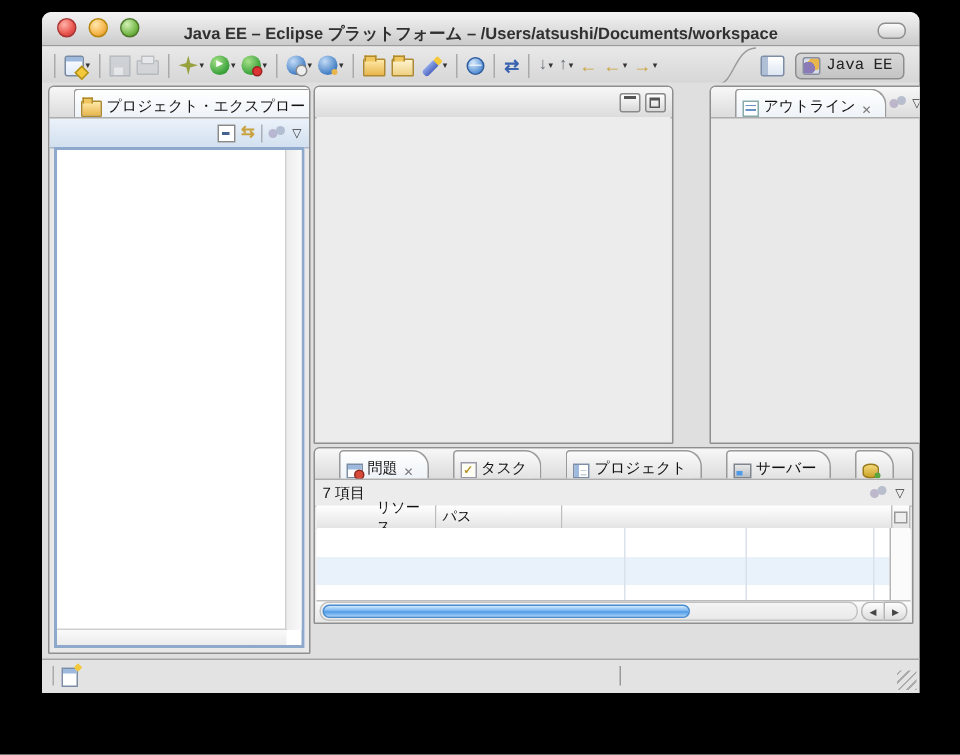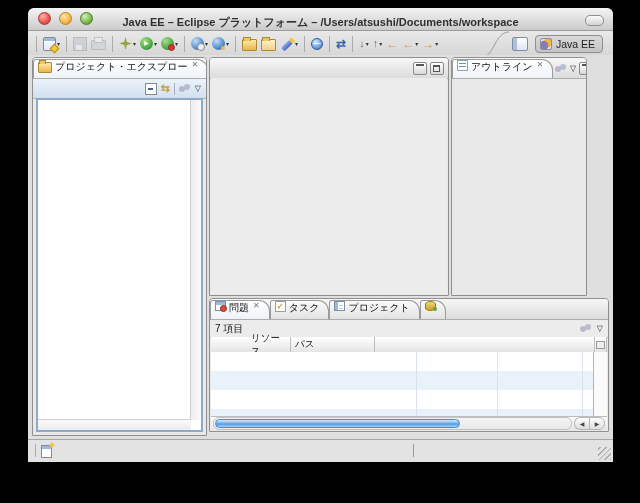--- a/index.html
+++ b/index.html
@@ -41,31 +41,31 @@
   .i-marker::after{content:"";position:absolute;right:-3px;top:0;width:4px;height:5px;background:#f3c83a;border-radius:1px;}
   .i-globe{width:12px;height:12px;border-radius:50%;background:radial-gradient(circle at 35% 30%,#d6eafc,#5b93d6 70%,#35699f);border:1px solid #2d5d9e;box-sizing:border-box;}
   .i-globe::after{content:"";position:absolute;left:1px;right:1px;top:4px;height:1px;background:rgba(255,255,255,.7);}
   .garrow{font-size:12px;font-weight:bold;color:#c9a23f;line-height:1;}
   .aarrow{font-size:11px;font-weight:bold;color:#6a7078;line-height:1;}
   .sync{font-size:12px;font-weight:bold;color:#3a63b0;line-height:1;}
   .curve{flex:none;margin-left:auto;}
   .persp{display:flex;align-items:center;gap:5px;padding-right:6px;}
   .i-persp{width:14px;height:12px;background:linear-gradient(#fff,#dde6f2);border:1px solid #7d8da5;border-radius:2px;}
   .i-persp::before{content:"";position:absolute;left:0;top:0;bottom:0;width:4px;background:#aebfd6;}
-  .persp-btn{display:inline-flex;align-items:center;gap:4px;font-size:10.5px;color:#222;background:linear-gradient(#d9d9d9,#c4c4c4);border:1px solid #8d8d8d;border-radius:4px;padding:2px 7px 2px 4px;font-family:Liberation Sans, sans-serif;}
+  .persp-btn{display:inline-flex;align-items:center;gap:4px;font-size:10.5px;color:#222;background:linear-gradient(#d9d9d9,#c4c4c4);border:1px solid #8d8d8d;border-radius:4px;padding:2px 7px 2px 4px;font-family:Liberation Mono, monospace;}
   .i-jee{width:12px;height:12px;border-radius:2px;background:radial-gradient(circle at 30% 65%,#8a7ab8 45%,transparent 46%),radial-gradient(circle at 70% 35%,#e8b64c 45%,transparent 46%),#d7dde6;border:1px solid #8a8fa0;box-sizing:border-box;}
   
   .workbench{position:absolute;left:0;top:47px;right:0;bottom:22px;background:#dfdfdf;}
   .panel{position:absolute;background:#e9e9e9;border:1px solid #8f8f8f;border-radius:4px 4px 1px 1px;box-sizing:border-box;overflow:hidden;}
   .p-left{left:4px;top:2px;width:175px;height:379px;}
   .p-editor{left:181px;top:2px;width:240px;height:239px;}
-  .p-outline{left:423px;top:2px;width:136px;height:239px;}
-  .p-bottom{left:181px;top:243px;width:400px;height:134px;}
+  .p-outline{left:445px;top:2px;width:160px;height:239px;}
+  .p-bottom{left:181px;top:243px;width:400px;height:118px;}
   .tabbar{height:20px;background:linear-gradient(#f7f7f7,#dcdcdc);border-bottom:1px solid #adadad;display:flex;align-items:flex-end;position:relative;}
-  .tab{display:inline-flex;align-items:flex-start;gap:3px;height:19px;padding:0 9px 0 4px;font-size:10px;color:#111;border:1px solid #9a9a9a;border-bottom:none;border-radius:3px 11px 0 0;background:linear-gradient(#fbfbfb,#e2e2e2);white-space:nowrap;box-sizing:border-box;flex:none;overflow:hidden;}
+  .tab{display:inline-flex;align-items:flex-end;gap:3px;height:19px;padding:0 9px 0 4px;font-size:10px;color:#111;border:1px solid #9a9a9a;border-bottom:none;border-radius:3px 11px 0 0;background:linear-gradient(#fbfbfb,#e2e2e2);white-space:nowrap;box-sizing:border-box;flex:none;overflow:hidden;margin-left:16px;}
   .tab.active{background:linear-gradient(#ffffff,#eef3f8);}
   .tclose{font-size:8px;color:#777;margin-left:1px;}
   .winbtns{margin-left:auto;display:flex;gap:3px;align-items:center;padding:0 4px 3px 2px;}
   .wbtn{width:12px;height:11px;border:1px solid #8a8a8a;border-radius:2px;background:linear-gradient(#ffffff,#d8d8d8);position:relative;flex:none;}
   .wmin::after{content:"";position:absolute;top:1px;left:2px;right:2px;height:2px;background:#555;}
   .wmax::after{content:"";position:absolute;top:2px;left:2px;width:5px;height:4px;border:1px solid #555;border-top-width:2px;}
   .viewbar{height:19px;display:flex;align-items:center;justify-content:flex-end;gap:4px;padding:0 5px;border-bottom:1px solid #a9b6c6;background:linear-gradient(#ebf2fa,#d2e0ef);}
   .vsep{width:1px;height:12px;background:#a9b0b8;}
   .i-collapse{width:10px;height:10px;border:1px solid #8a8a8a;background:#fff;}
   .i-collapse::after{content:"";position:absolute;left:2px;top:4px;width:5px;height:2px;background:#44618f;}
@@ -291,20 +291,24 @@
         </div>
         <div class="tab">
           <span class="icon t-tasks">✓</span>
           <span>タスク</span>
         </div>
         <div class="tab">
           <span class="icon t-props"></span>
           <span>プロジェクト</span>
         </div>
         <div class="tab">
+          <span class="icon t-server"></span>
+          <span>サーバー</span>
+        </div>
+        <div class="tab">
           <span class="icon t-data"></span>
         </div>
 
       </div>
       <div class="statusrow">
         <span>7 項目</span>
         <span class="right">
           <span class="icon i-dots"></span>
           <span class="vmenu">▽</span>
         </span>

